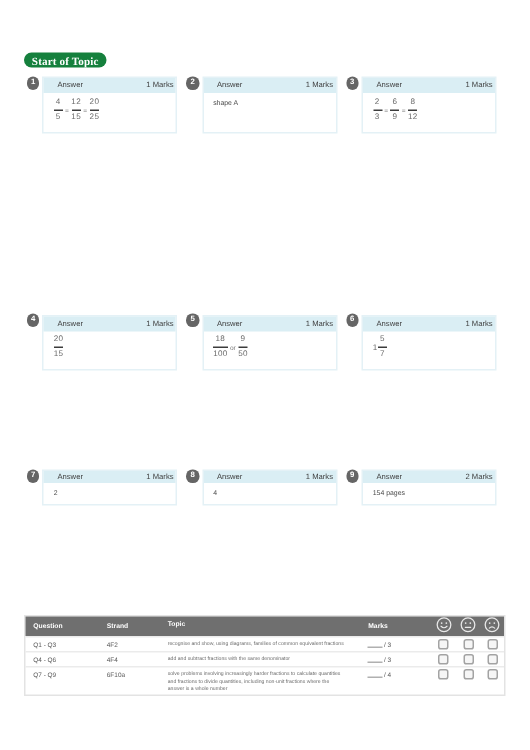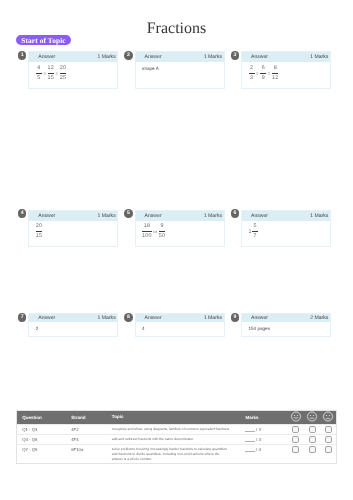--- a/index.html
+++ b/index.html
@@ -3,21 +3,21 @@
 <meta charset="utf-8">
 <style>
   html,body{margin:0;padding:0;}
   body{width:353px;height:500px;background:#ffffff;font-family:"Liberation Sans",sans-serif;overflow:hidden;-webkit-font-smoothing:antialiased;text-rendering:geometricPrecision;}
   .page{position:relative;width:353px;height:500px;}
 
   .title{position:absolute;left:0;top:19.5px;width:353px;text-align:center;
          font-family:"Liberation Serif",serif;font-size:16px;color:#3b3535;}
 
   .pill{position:absolute;left:16px;top:35px;width:55px;height:10px;border-radius:5px;
-        background:#8b5cf6;color:#ffffff;font-family:"Liberation Serif",serif;
+        background:#15803d;color:#ffffff;font-family:"Liberation Serif",serif;
         font-size:7.4px;font-weight:bold;display:flex;align-items:center;justify-content:center;
         letter-spacing:.1px;padding-bottom:0.4px;}
 
   .qnum{position:absolute;width:8.5px;height:8.5px;border-radius:50%;background:#656565;
         color:#ffffff;font-size:5.2px;font-weight:bold;display:flex;align-items:center;
         justify-content:center;line-height:1;padding-bottom:0.2px;box-sizing:border-box;}
 
   .abox{position:absolute;width:90px;border:0.6px solid #e4f1f6;background:#ffffff;
         box-sizing:border-box;}
   .ahead{height:9.6px;background:#daeef4;display:flex;align-items:center;
@@ -52,21 +52,20 @@
            vertical-align:-0.6px;margin-right:1px;}
   .cb{position:absolute;width:7.1px;height:7.1px;border:0.85px solid #a3a3a3;border-radius:1.9px;
       background:#f6f6f6;box-sizing:border-box;}
   .sm{position:absolute;}
 </style>
 </head>
 <body>
 
 <div class="page">
 
-  <div class="title">Fractions</div>
 
   <div class="pill">Start of Topic</div>
 
   <div id="questions">
       <div class="qnum" style="left: 17.9px; top: 51px;">1</div>
       <div class="abox" style="left: 28.3px; top: 51.3px; height: 37.4px;">
         <div class="ahead" style="height: 10.1px;">
           <span>Answer</span>
           <span>1 Marks</span>
         </div>

